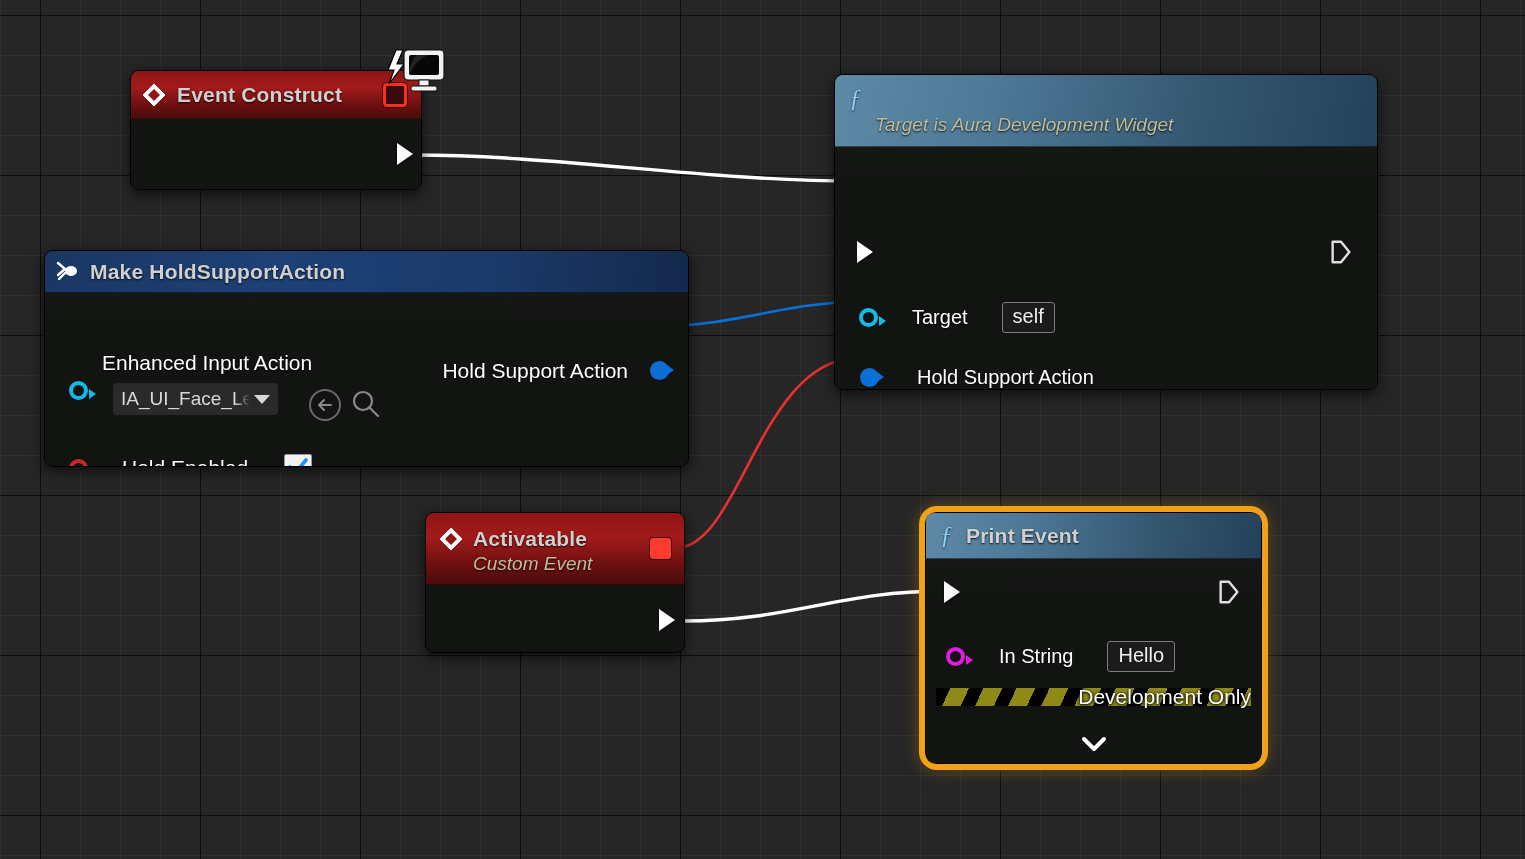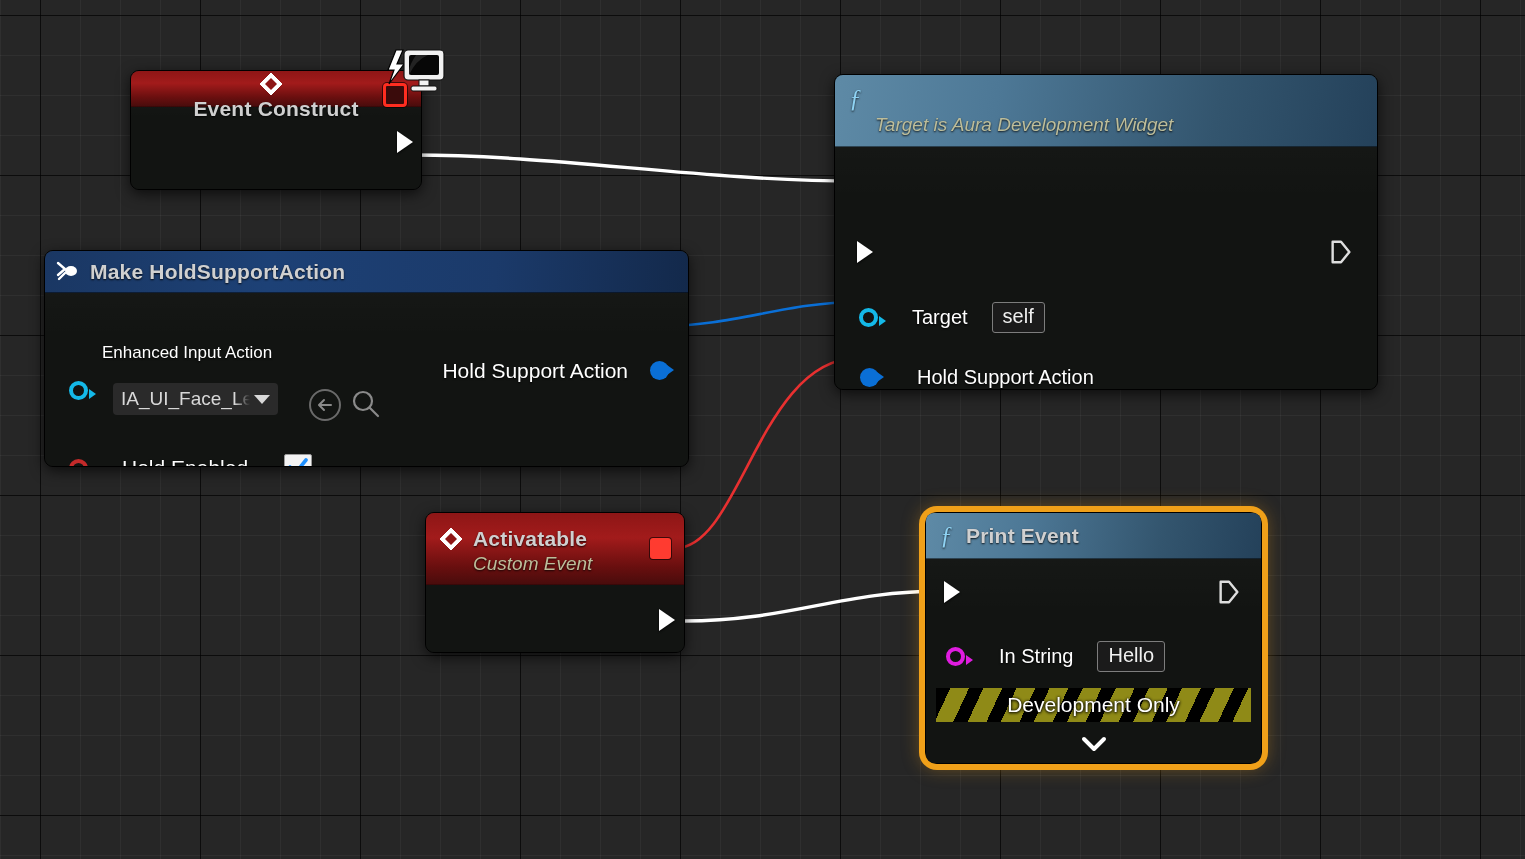--- a/index.html
+++ b/index.html
@@ -61,24 +61,23 @@
   }
   .hdr-sub{
     font-style:italic;
     font-size:19px;
     color:#bdbd9a;
     text-shadow:0 1px 2px rgba(0,0,0,.85);
     white-space:nowrap;
   }
   
   .hdr-event{
-    height:36px;
+    height:48px;
     background:linear-gradient(to bottom,#8e1616 0%, #a21b1b 35%, #6a0f0f 75%, #4a0c0c 100%);
     border-bottom:1px solid rgba(0,0,0,.6);
-    flex-direction:column;
   }
   .hdr-event.tall{height:72px;align-items:flex-start;padding-top:3px;}
   
   .hdr-fn{
     background:linear-gradient(100deg,#5e8aa6 0%, #4d7896 30%, #33556e 70%, #24415a 100%);
     border-bottom:1px solid rgba(0,0,0,.5);
   }
   
   .hdr-make{
     height:42px;
@@ -143,20 +142,21 @@
   }
 
   
   .valuebox{
     background:#1b1b1b;
     border:1px solid #7d7d7d;
     border-radius:3px;
     color:#f0f0f0;
     font-size:20px;
     padding:2px 10px 4px 10px;
+    margin-left:10px;
     white-space:nowrap;
   }
   .combo{
     background:#2a2a2a;
     border-radius:4px;
     display:flex;align-items:center;
     padding:5px 8px;
     color:#d8d8d8;
     font-size:19px;
     width:165px;
@@ -185,24 +185,24 @@
     width:26px;height:26px;
     background:#f3f3f3;border:1px solid #9a9a9a;border-radius:2px;
     display:flex;align-items:center;justify-content:center;
     position:relative;
   }
   .checkbox svg{position:absolute;left:1px;top:0px;}
 
   
   .devbar{
     position:absolute;left:10px;right:10px;
-    height:34px;
+    height:18px;
     background:repeating-linear-gradient(115deg,
        #000 0px,#000 13px,#8f8a17 13px,#8f8a17 30px);
-    display:flex;align-items:center;justify-content:center;
+    display:flex;align-items:center;justify-content:flex-end;
   }
   .devbar span{
     color:#fff;font-size:21px;
     text-shadow:0 1px 3px rgba(0,0,0,.95),0 0 3px rgba(0,0,0,.95);
   }
   .collapse-chev{
     position:absolute;left:0;right:0;display:flex;justify-content:center;
   }
   
   .selected{
@@ -313,21 +313,21 @@
         </span>
         <span class="hdr-title">Make HoldSupportAction</span>
       </div>
 
       <div class="body" style="height:172px;">
 
         <div class="pin-row" style="left:24px;top:88px;">
           <span class="obj-pin"></span>
         </div>
 
-        <div style="position:absolute;left:57px;top:50px;color:#ffffff;font-size:17px;text-shadow:0 1px 2px rgba(0,0,0,.9);">Enhanced Input Action</div>
+        <div style="position:absolute;left:57px;top:58px;color:#ffffff;font-size:21px;text-shadow:0 1px 2px rgba(0,0,0,.9);">Enhanced Input Action</div>
 
         <div class="combo" style="position:absolute;left:68px;top:90px;">
           <span class="combo-text">IA_UI_Face_Left</span>
           <span class="chev"></span>
         </div>
 
         <div class="ico-circle" style="position:absolute;left:264px;top:96px;">
           <svg width="18" height="16" viewBox="0 0 18 16">
             <path d="M15 8 H4" stroke="#8a8a8a" stroke-width="2" fill="none" stroke-linecap="round"></path>
             <path d="M8 3 L3 8 L8 13" stroke="#8a8a8a" stroke-width="2" fill="none" stroke-linecap="round" stroke-linejoin="round"></path>

